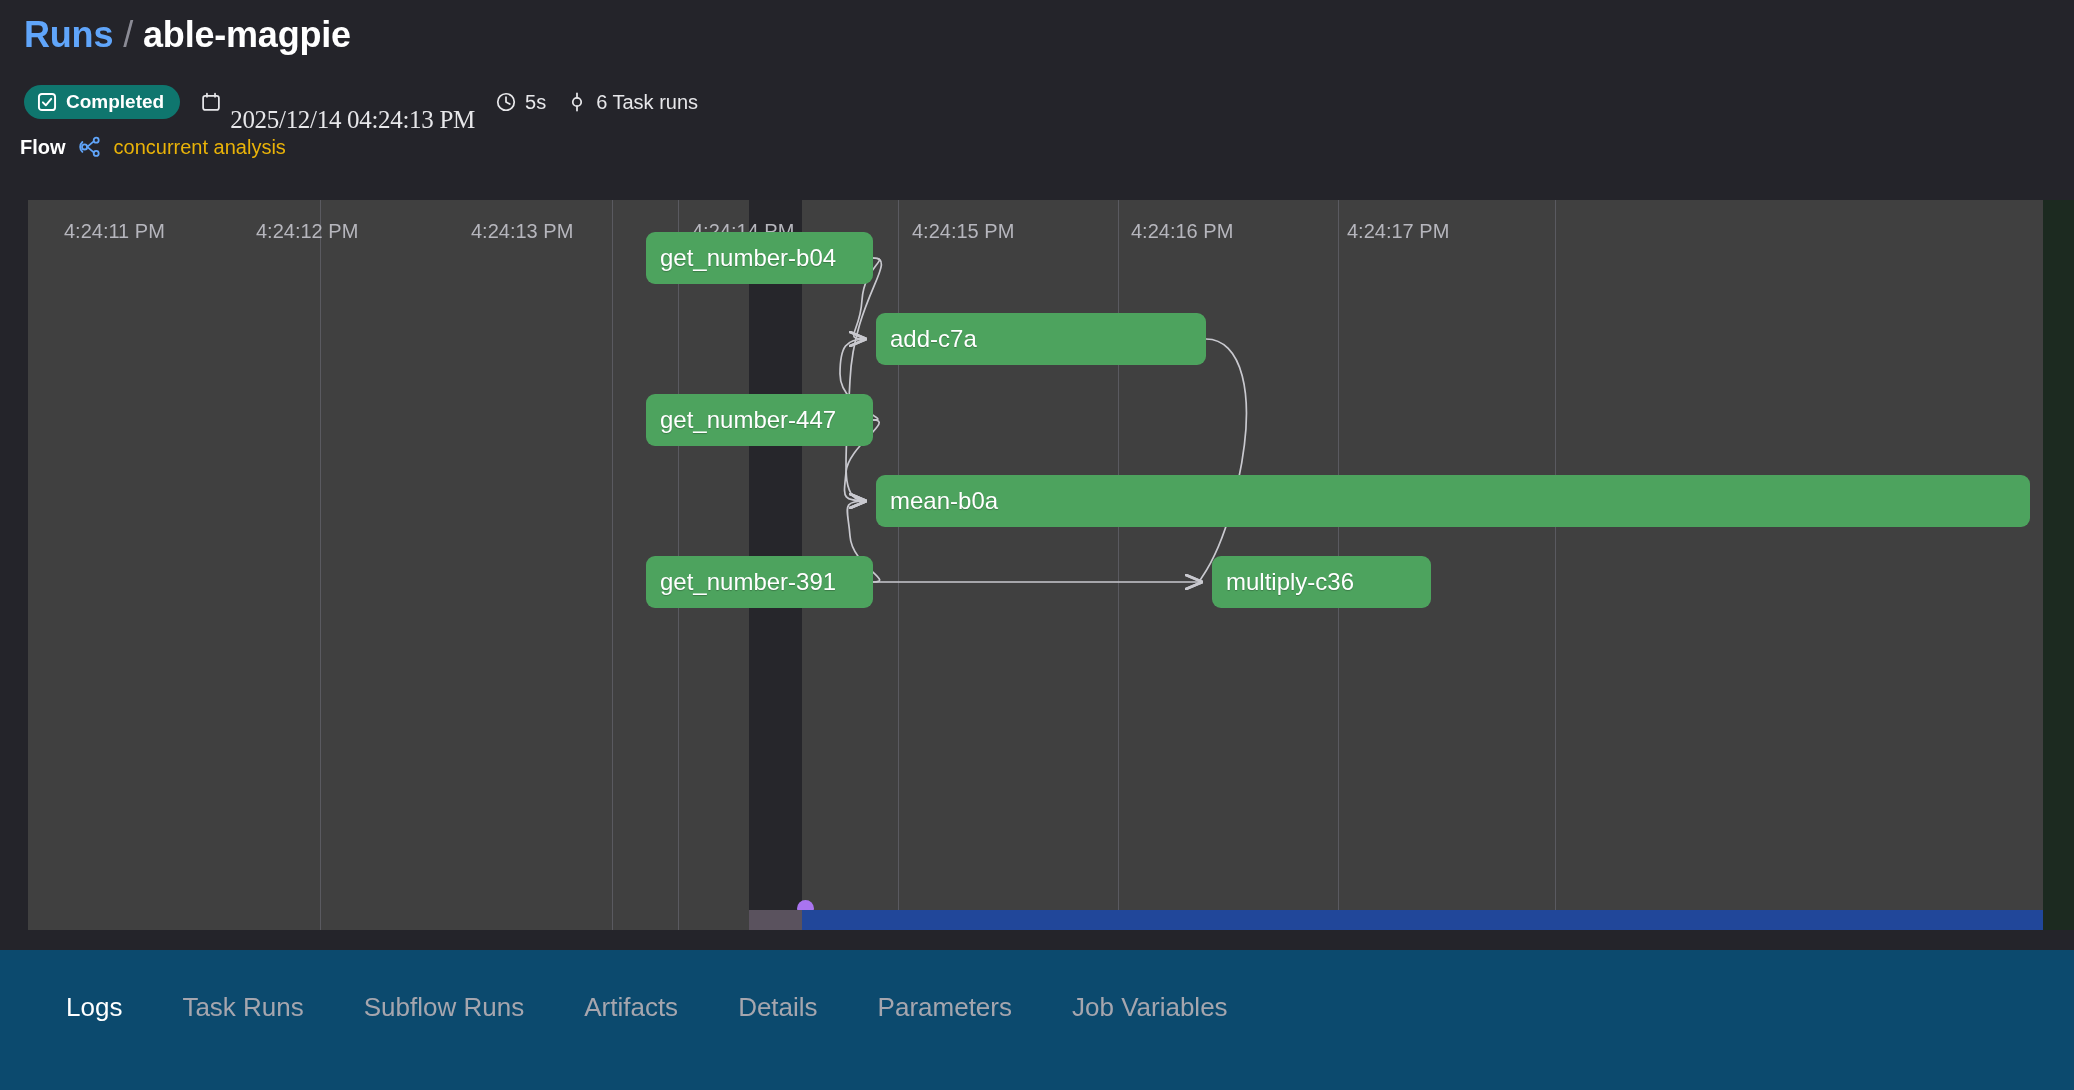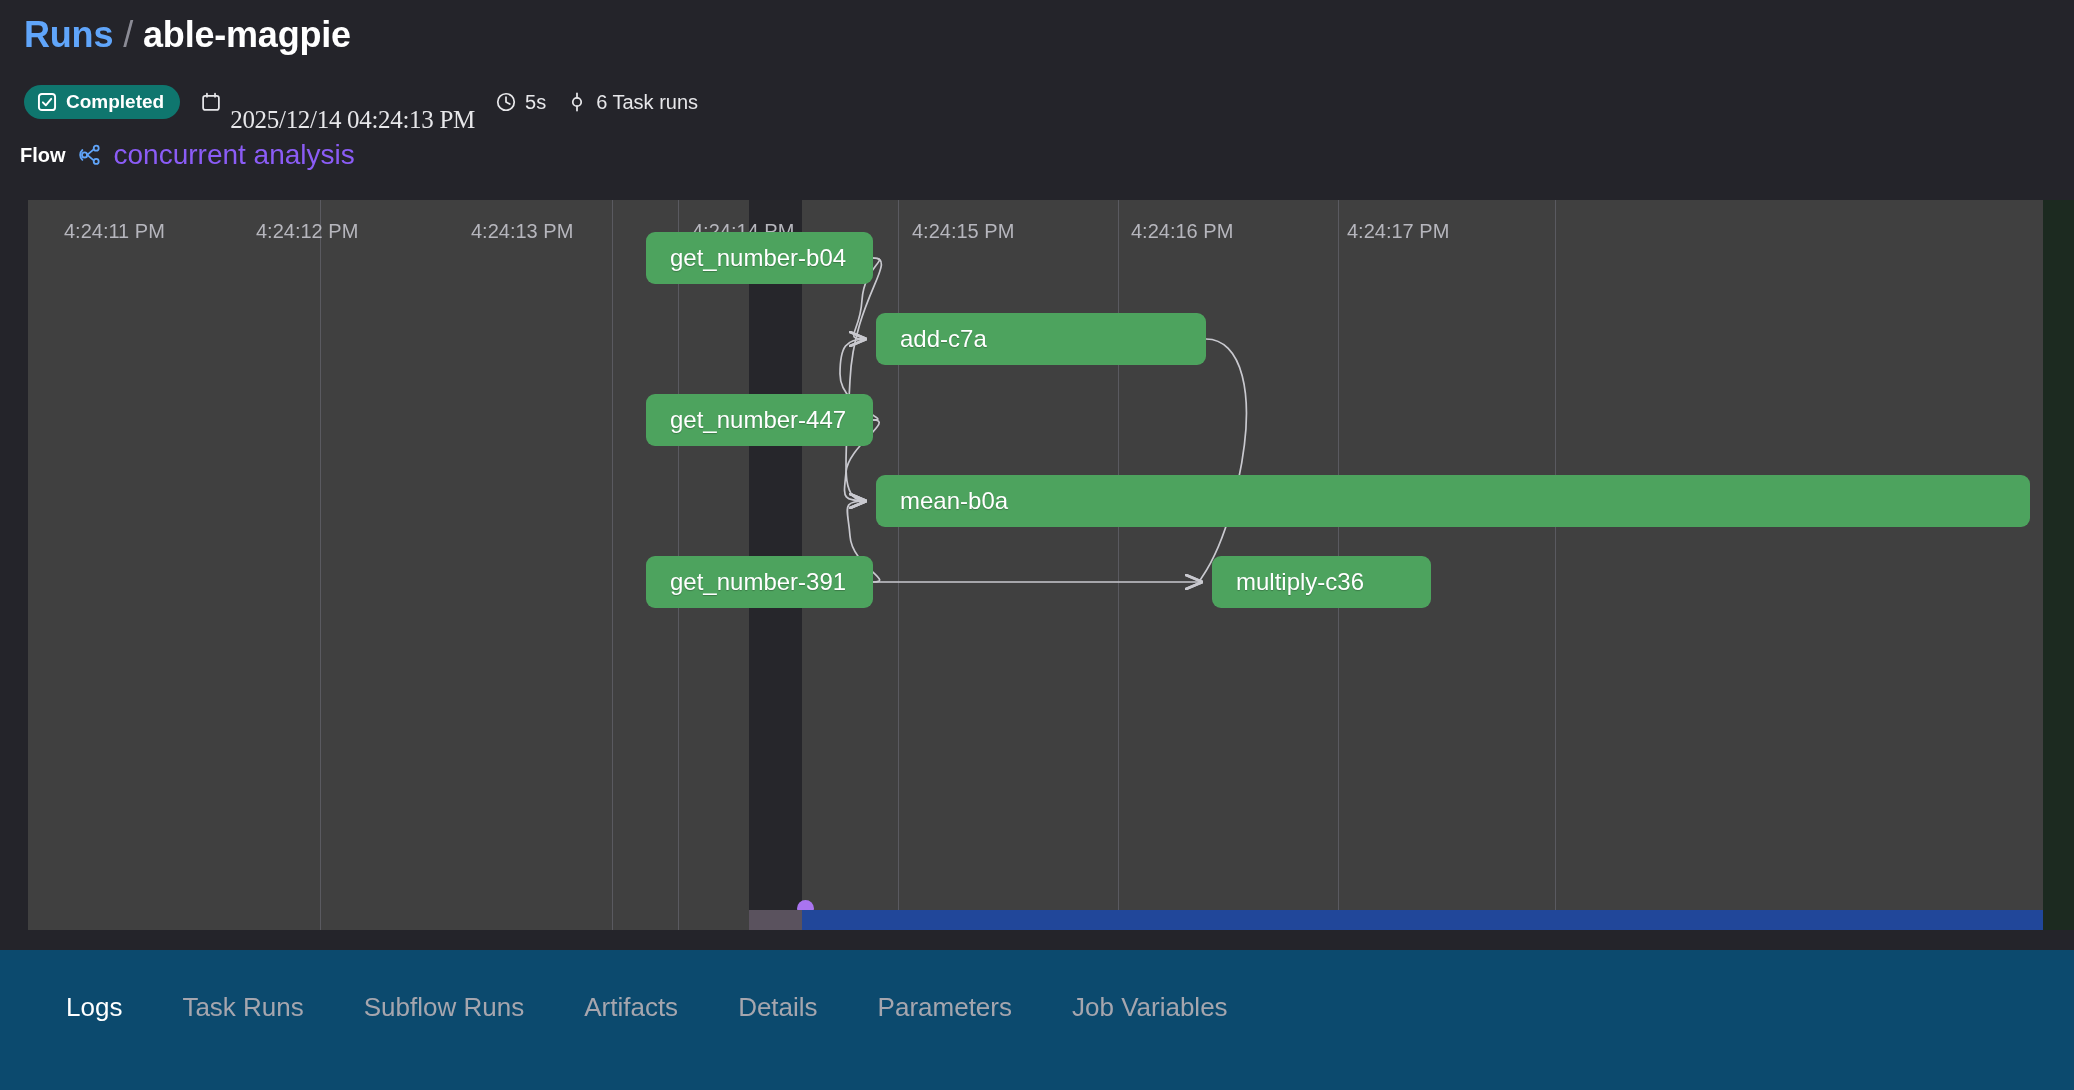--- a/index.html
+++ b/index.html
@@ -44,24 +44,23 @@
   .meta-item .mono {
     font-family: Liberation Serif, serif;
     font-size: 25px; letter-spacing: -0.3px; margin-top: 36px;
   }
   .meta-item .txt { font-size: 20px; }
 
   .flowrow {
     position: absolute; left: 20px; top: 132px;
     display: flex; align-items: center; gap: 12px;
     height: 30px;
-    margin-top: 8px;
   }
   .flow-label { color: #ffffff; font-size: 20px; font-weight: bold; }
-  .flow-link  { color: #8b5cf6; font-size: 28px; cursor: pointer; }
+  .flow-link  { color: #eab308; font-size: 20px; cursor: pointer; }
 
   .ico { display: inline-block; line-height: 0; }
 
   
   .timeline {
     position: absolute; left: 28px; top: 200px;
     width: 2046px; height: 730px;
     background: #404040;
     overflow: hidden;
   }
@@ -80,21 +79,21 @@
   }
 
   .node {
     position: absolute; height: 52px;
     background: #4da35e; border-radius: 9px;
     display: flex; align-items: center;
     cursor: pointer;
   }
   .node span {
     color: #ffffff; font-size: 24px;
-    padding-left: 24px; white-space: nowrap;
+    padding-left: 14px; white-space: nowrap;
     text-shadow: 0 1px 1px rgba(0,0,0,.25);
   }
 
   .edges { position: absolute; left: 0; top: 0; width: 2046px; height: 730px; pointer-events: none; }
 
   
   .mini { position: absolute; left: 0; bottom: 0; height: 20px; width: 2046px; }
   .mini-seg { position: absolute; top: 0; height: 20px; }
   .scrub-dot {
     position: absolute; width: 17px; height: 17px;

